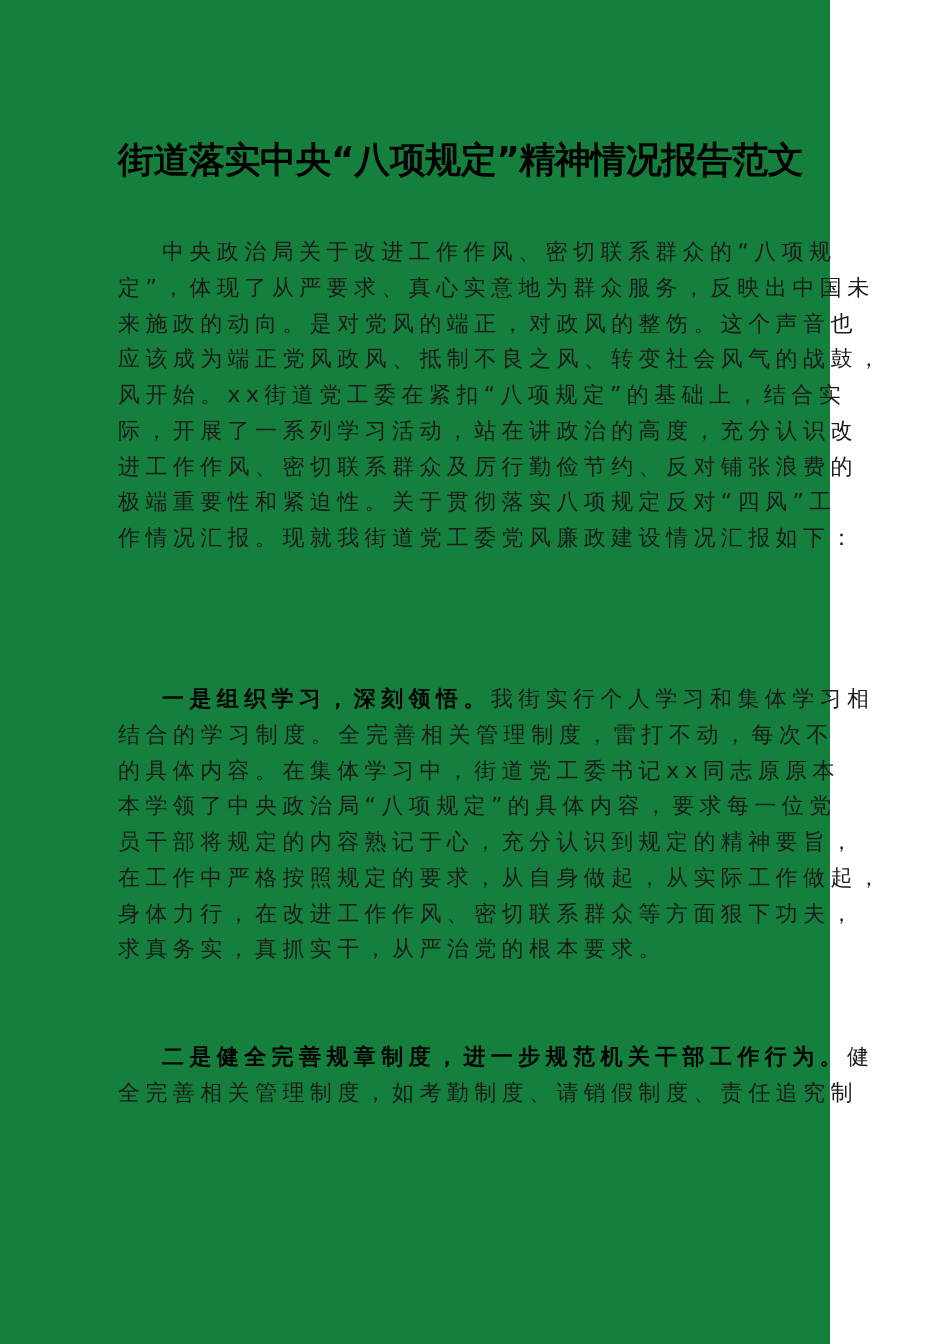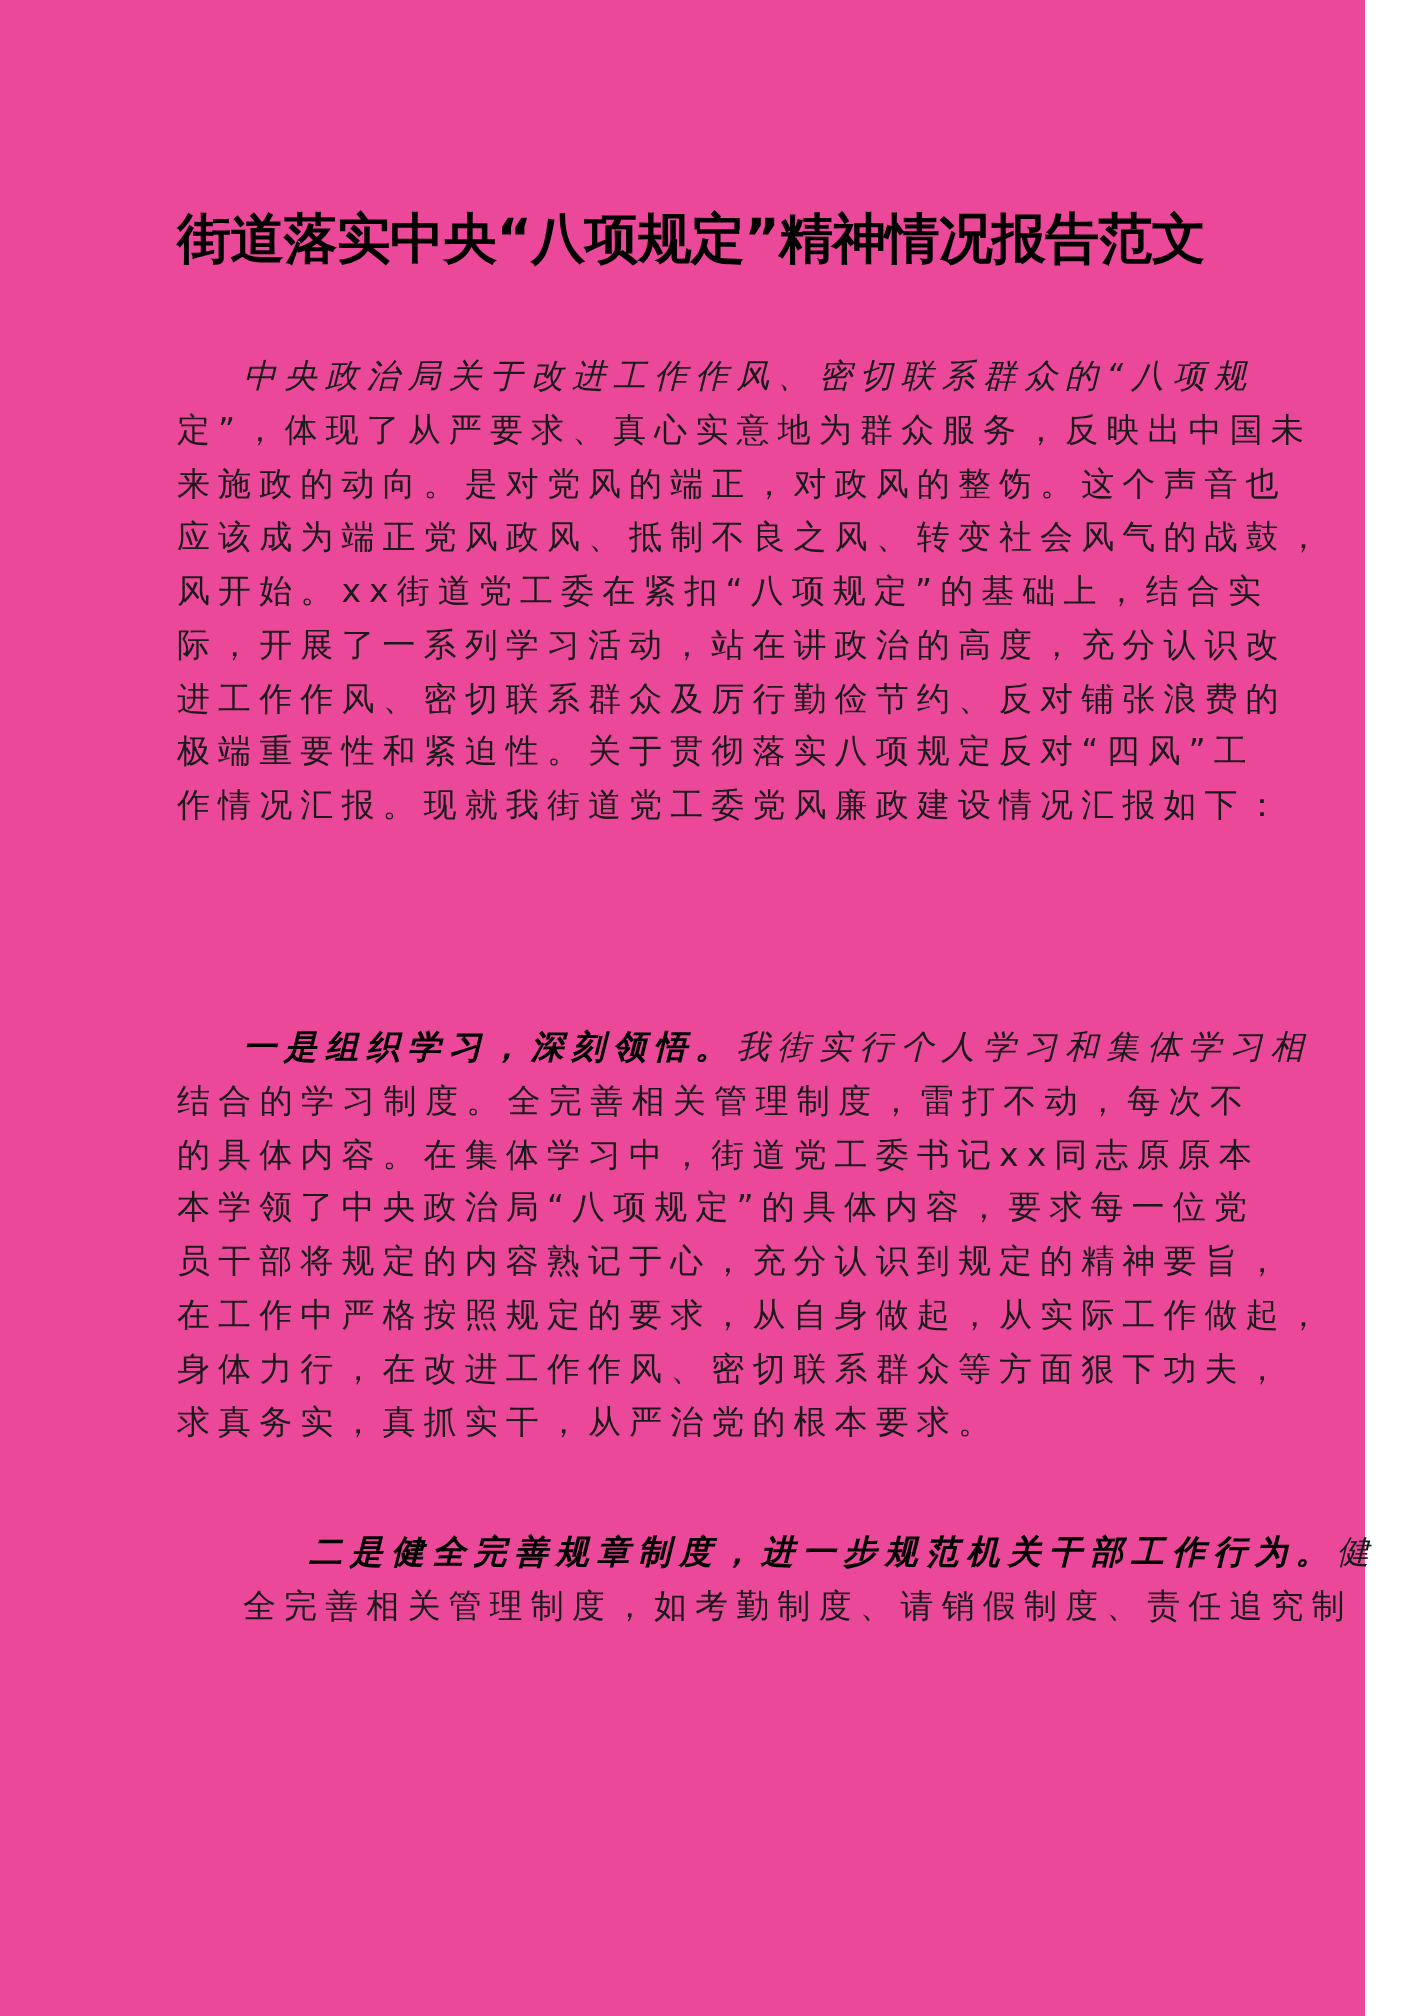--- a/index.html
+++ b/index.html
@@ -11,22 +11,22 @@
       width: 950px;
       height: 1344px;
       position: relative;
       overflow: hidden;
       color: #111111;
       font-family: "DejaVu Serif", "Liberation Serif", serif;
     }
     .page {
       position: absolute;
       left: 0; top: 0;
-      width: 910px; height: 1344px;
-      background: #ec4899;
+      width: 830px; height: 1344px;
+      background: #15803d;
     }
     .title {
       position: absolute;
       left: 118px;
       top: 136px;
       width: 714px;
       font-family: "DejaVu Sans", "Liberation Sans", sans-serif;
       font-weight: bold;
       font-size: 36px;
       line-height: 48px;
@@ -49,21 +49,20 @@
       font-family: "DejaVu Sans", "Liberation Sans", sans-serif;
       color: #1a1a1a;
       text-align: justify;
       text-align-last: justify;
     }
     .line.last {
       text-align-last: left;
     }
     .line.indent {
       padding-left: 44px;
-      font-style: italic;
     }
     .lead {
       font-weight: bold;
       color: #000000;
     }
   </style>
 </head>
 <body>
 
 <div class="page">
@@ -86,18 +85,18 @@
     <span class="line indent"><span class="lead">一是组织学习，深刻领悟。</span><span>我街实行个人学习和集体学习相</span></span>
     <span class="line">结合的学习制度。全完善相关管理制度，雷打不动，每次不</span>
     <span class="line">的具体内容。在集体学习中，街道党工委书记xx同志原原本</span>
     <span class="line">本学领了中央政治局“八项规定”的具体内容，要求每一位党</span>
     <span class="line">员干部将规定的内容熟记于心，充分认识到规定的精神要旨，</span>
     <span class="line">在工作中严格按照规定的要求，从自身做起，从实际工作做起，</span>
     <span class="line">身体力行，在改进工作作风、密切联系群众等方面狠下功夫，</span>
     <span class="line last">求真务实，真抓实干，从严治党的根本要求。</span>
   </div>
 
-  <div class="body-text" style="top:1018px;margin-left:44px;">
+  <div class="body-text" style="top:1039px;">
     <span class="line indent"><span class="lead">二是健全完善规章制度，进一步规范机关干部工作行为。</span><span>健</span></span>
     <span class="line">全完善相关管理制度，如考勤制度、请销假制度、责任追究制</span>
   </div>
 
 </div>
 
 </body></html>

